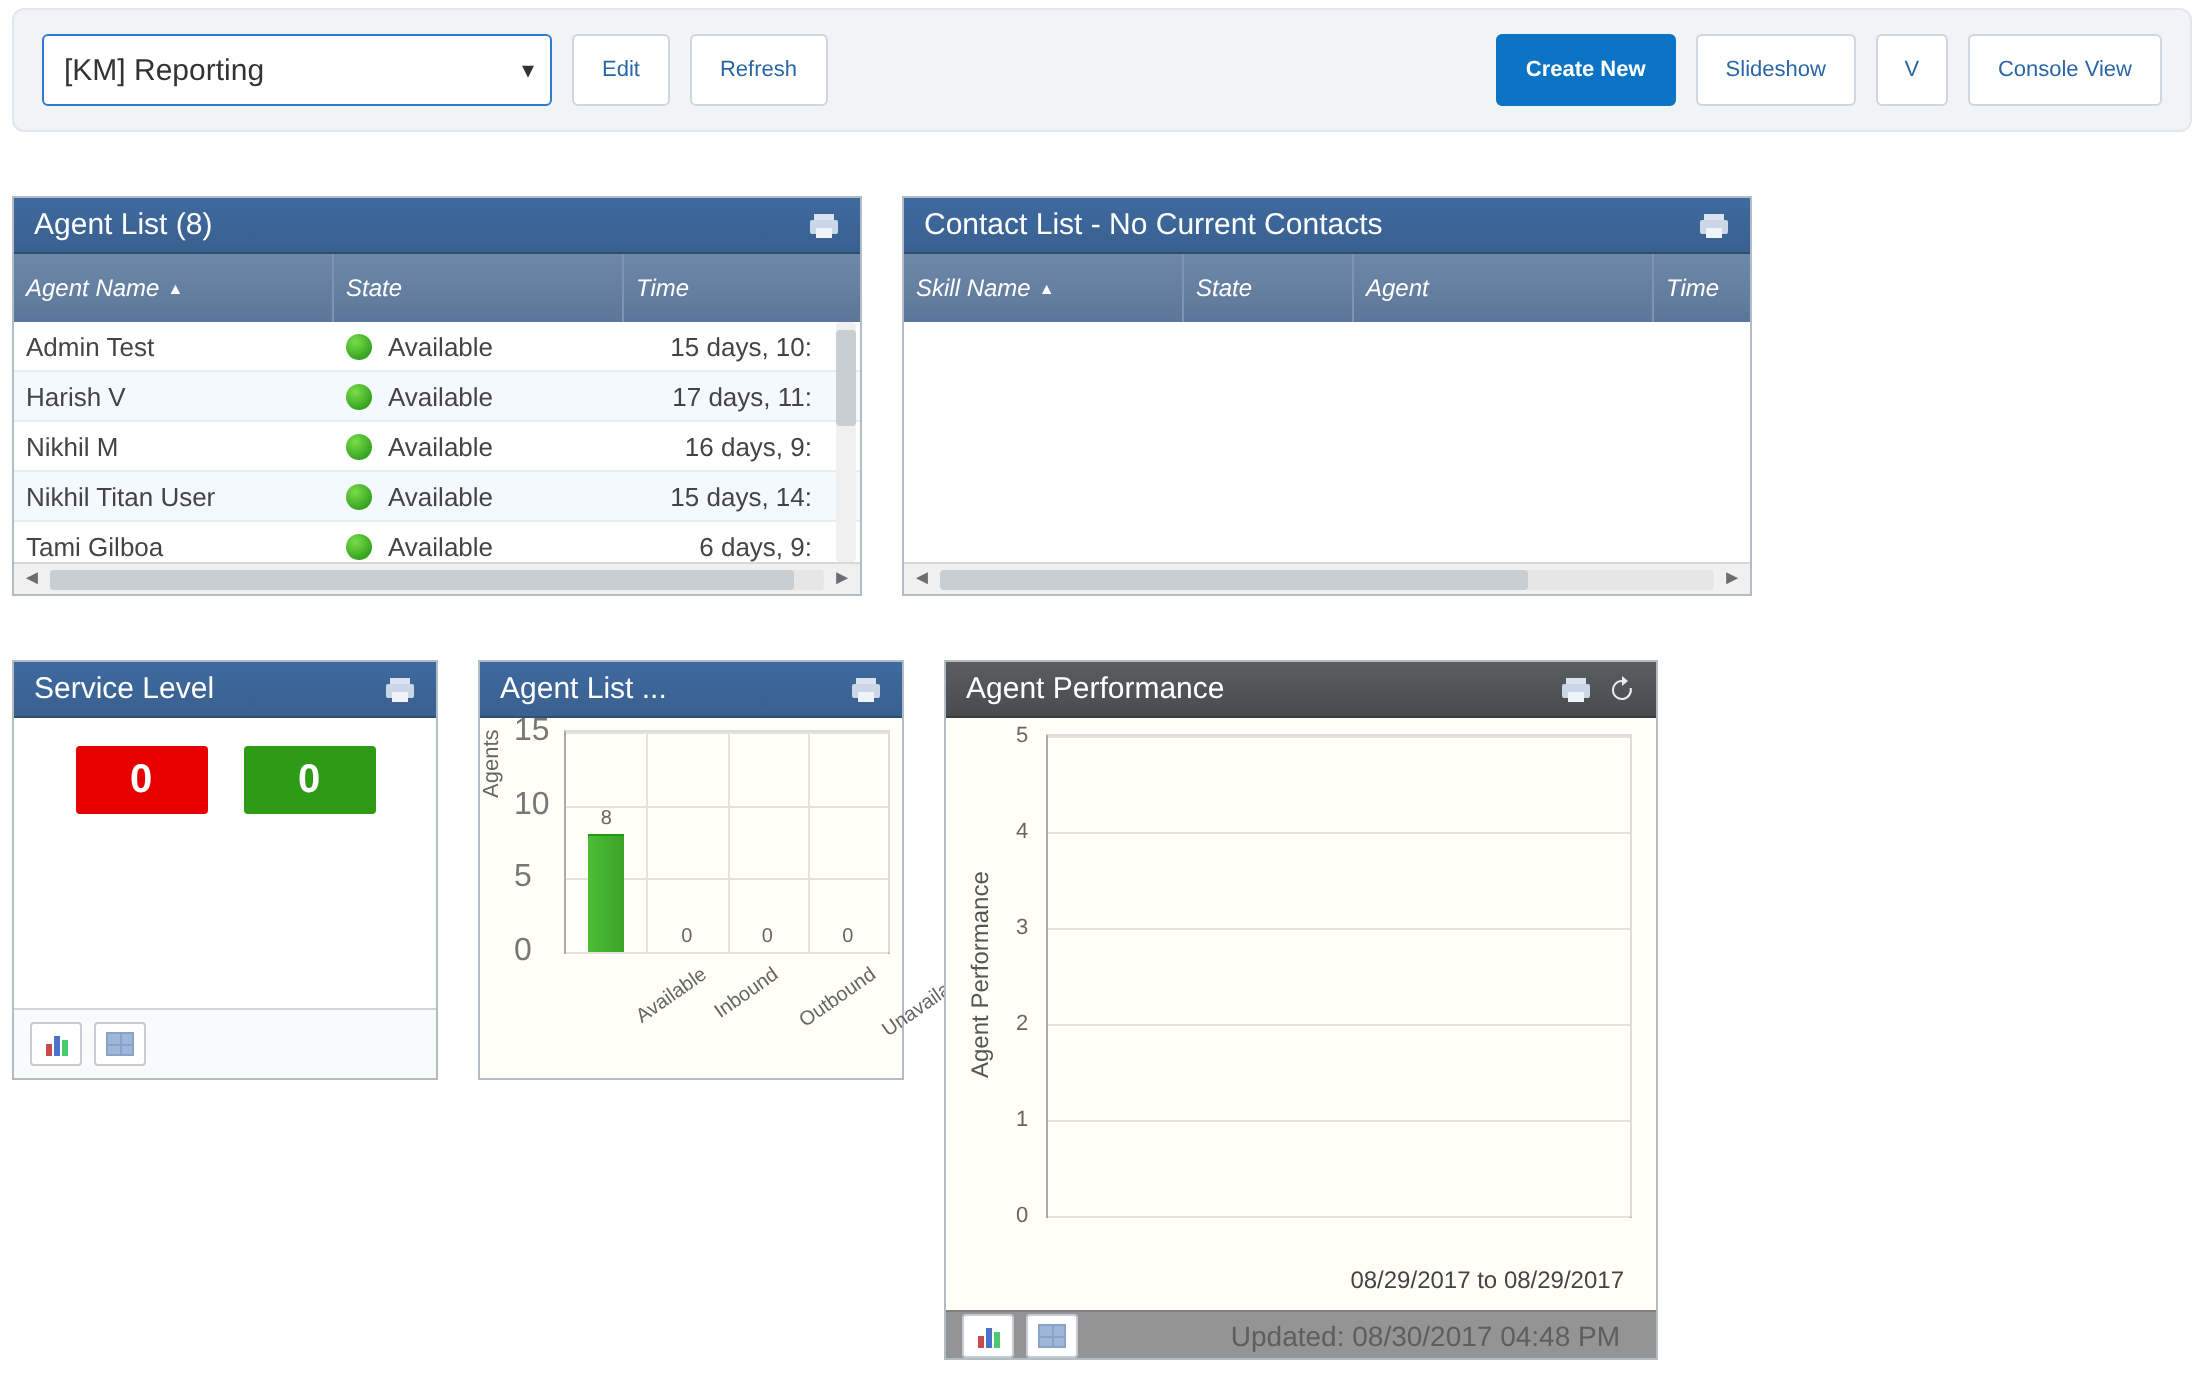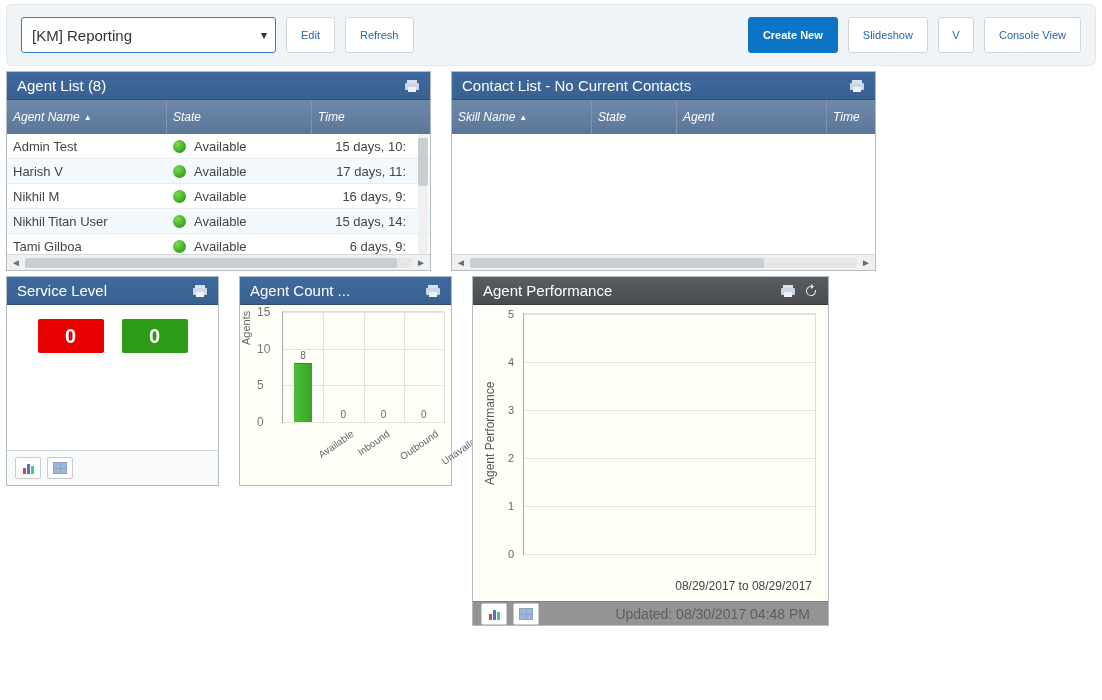--- a/index.html
+++ b/index.html
@@ -58,21 +58,21 @@
   .btn-primary {
     background: #0b74c4;
     border-color: #0b74c4;
     color: #fff;
     font-weight: bold;
   }
   .btn-narrow { padding: 0 10px; min-width: 36px; }
   .panels-row {
     display: flex;
     gap: 20px;
-    margin-top: 5px;
+    margin-top: 32px;
   }
   .panel {
     background: #fff;
     border: 1px solid #b2bcc3;
     display: flex;
     flex-direction: column;
     position: relative;
   }
   .panel-header {
     height: 28px;
@@ -254,21 +254,21 @@
     position: absolute;
     left: 0; top: 40px;
     transform: rotate(-90deg);
     transform-origin: 0 0;
     font-size: 11px;
     color: #666;
   }
   .ac-tick {
     position: absolute;
     left: -26px;
-    font-size: 12px; color: #777;
+    font-size: 16px; color: #777;
     transform: translateY(-50%);
   }
   .ac-gridline {
     position: absolute;
     left: 0; right: 0;
     border-top: 1px solid #e4e4de;
   }
   .ac-vline {
     position: absolute;
     top: 0; bottom: 0;
@@ -499,21 +499,21 @@
             </span>
         </div>
         <div class="footer-btn">
           <span class="grid-icon"></span>
         </div>
       </div>
     </div>
 
     <div class="panel agent-count">
       <div class="panel-header">
-        <div class="panel-title">Agent Count ...</div>
+        <div class="panel-title">Agent List ...</div>
         <div class="panel-icons">
           <span class="hdr-icon">
             <svg width="16" height="14" viewBox="0 0 16 14">
                 <rect x="3" y="1" width="10" height="4" fill="#d9e3ef"></rect>
                 <rect x="1" y="4" width="14" height="7" rx="1" fill="#cbd7e6"></rect>
                 <rect x="4" y="8" width="8" height="5" fill="#eef3fa"></rect>
               </svg>
           </span>
         </div>
       </div>

